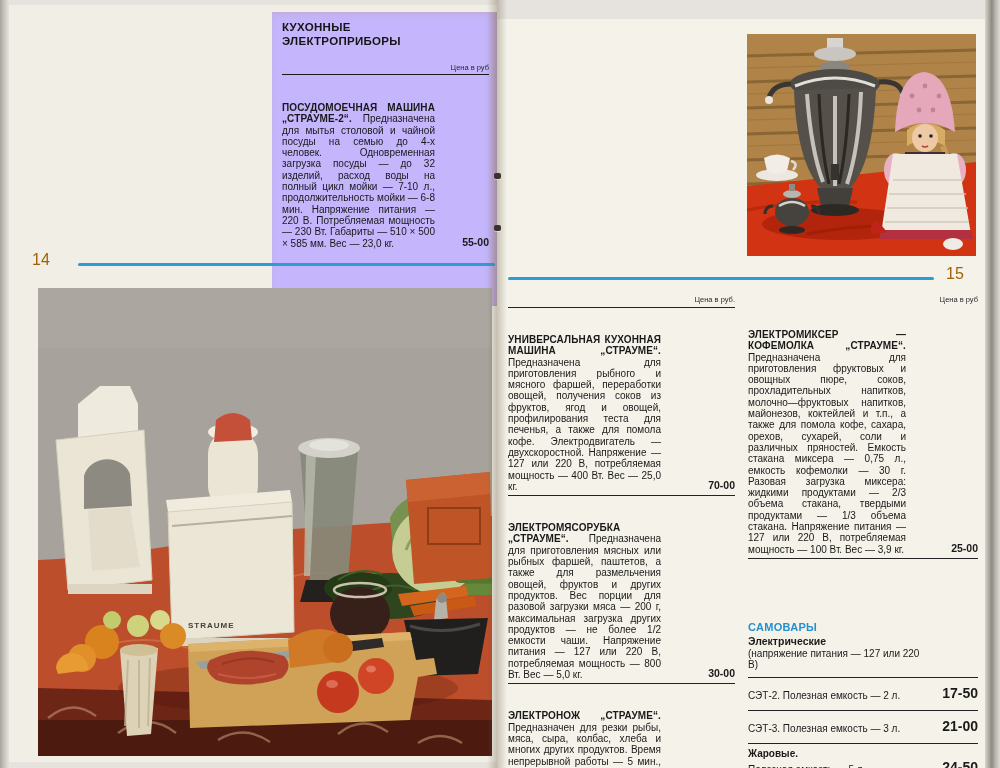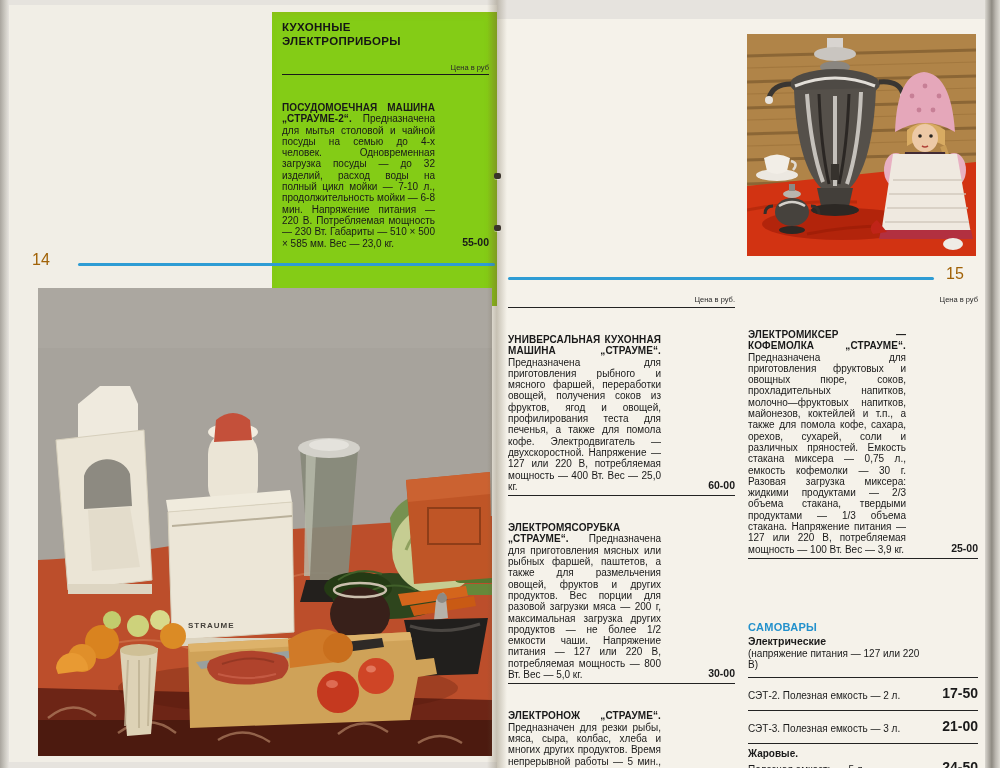--- a/index.html
+++ b/index.html
@@ -9,21 +9,21 @@
     background:linear-gradient(90deg,#a9a59e 0%,#cfccc5 60%,#e6e3de 100%);}
   .edge-right{position:absolute;left:985px;top:0;width:15px;height:768px;
     background:linear-gradient(90deg,#d9d6cf 0%,#8e8a82 45%,#b9b5ae 70%,#dedbd4 100%);}
   .page-left{position:absolute;left:9px;top:5px;width:488px;height:757px;background:#f1eee6;}
   .page-right{position:absolute;left:497px;top:19px;width:488px;height:763px;background:#f5f2ea;}
   .gutter{position:absolute;left:487px;top:0;width:20px;height:768px;
     background:linear-gradient(90deg,rgba(96,84,58,0) 0%,rgba(96,84,58,.30) 50%,rgba(96,84,58,0) 100%);}
   .staple{position:absolute;left:494px;width:7px;height:6px;background:#3a332b;border-radius:2px;box-shadow:0 1px 0 rgba(255,255,255,.4);}
 
   
-  .ybox{position:absolute;left:272px;top:12px;width:225px;height:294px;background:#84cc16;
+  .ybox{position:absolute;left:272px;top:12px;width:225px;height:294px;background:#c4b5fd;
     box-sizing:border-box;padding:9px 8px 2px 10px;box-shadow:inset -4px 0 8px rgba(180,120,20,.25);}
   .ytitle{font-weight:bold;font-size:11.5px;line-height:13.5px;width:135px;letter-spacing:.3px;color:#151515;}
   .ycaption{text-align:right;font-size:7.5px;color:#2a2a2a;margin-top:15px;}
   .yrule{border-top:1.6px solid #191919;margin-top:2px;margin-bottom:5px;}
 
   .prod{font-size:10px;line-height:11.3px;text-align:justify;margin:0;color:#191919;}
   .prod b{letter-spacing:.1px;}
   .item{display:flex;}
   .item .txt{width:153px;margin-top:22px;}
   .item .pr{flex:1;display:flex;justify-content:flex-end;align-items:flex-end;
@@ -279,21 +279,21 @@
 
     <div class="blue-rule" style="left:11px;top:258px;width:426px;"></div>
     <div class="pagenum" style="left:449px;top:246px;">15</div>
 
     <div class="col" style="left:11px;top:276px;width:227px;">
       <div class="col-cap">Цена в руб.</div>
       <div class="hrule"></div>
 
       <div class="item block">
         <p class="prod txt"><b>УНИВЕРСАЛЬНАЯ КУХОННАЯ МАШИНА „СТРАУМЕ“.</b> <span>Предназначена для приготовления рыбного и мясного фаршей, переработки овощей, получения соков из фруктов, ягод и овощей, профилирования теста для печенья, а также для помола кофе. Электродвигатель — двухскоростной. Напряжение — 127 или 220 В, потребляемая мощность — 400 Вт. Вес — 25,0 кг.</span></p>
-        <div class="pr">60-00</div>
+        <div class="pr">70-00</div>
       </div>
       <div class="hrule"></div>
 
       <div class="item block">
         <p class="prod txt"><b>ЭЛЕКТРОМЯСОРУБКА „СТРАУМЕ“.</b> <span>Предназначена для приготовления мясных или рыбных фаршей, паштетов, а также для размельчения овощей, фруктов и других продуктов. Вес порции для разовой загрузки мяса — 200 г, максимальная загрузка других продуктов — не более 1/2 емкости чаши. Напряжение питания — 127 или 220 В, потребляемая мощность — 800 Вт. Вес — 5,0 кг.</span></p>
         <div class="pr">30-00</div>
       </div>
       <div class="hrule"></div>
 
       <div class="item block">

